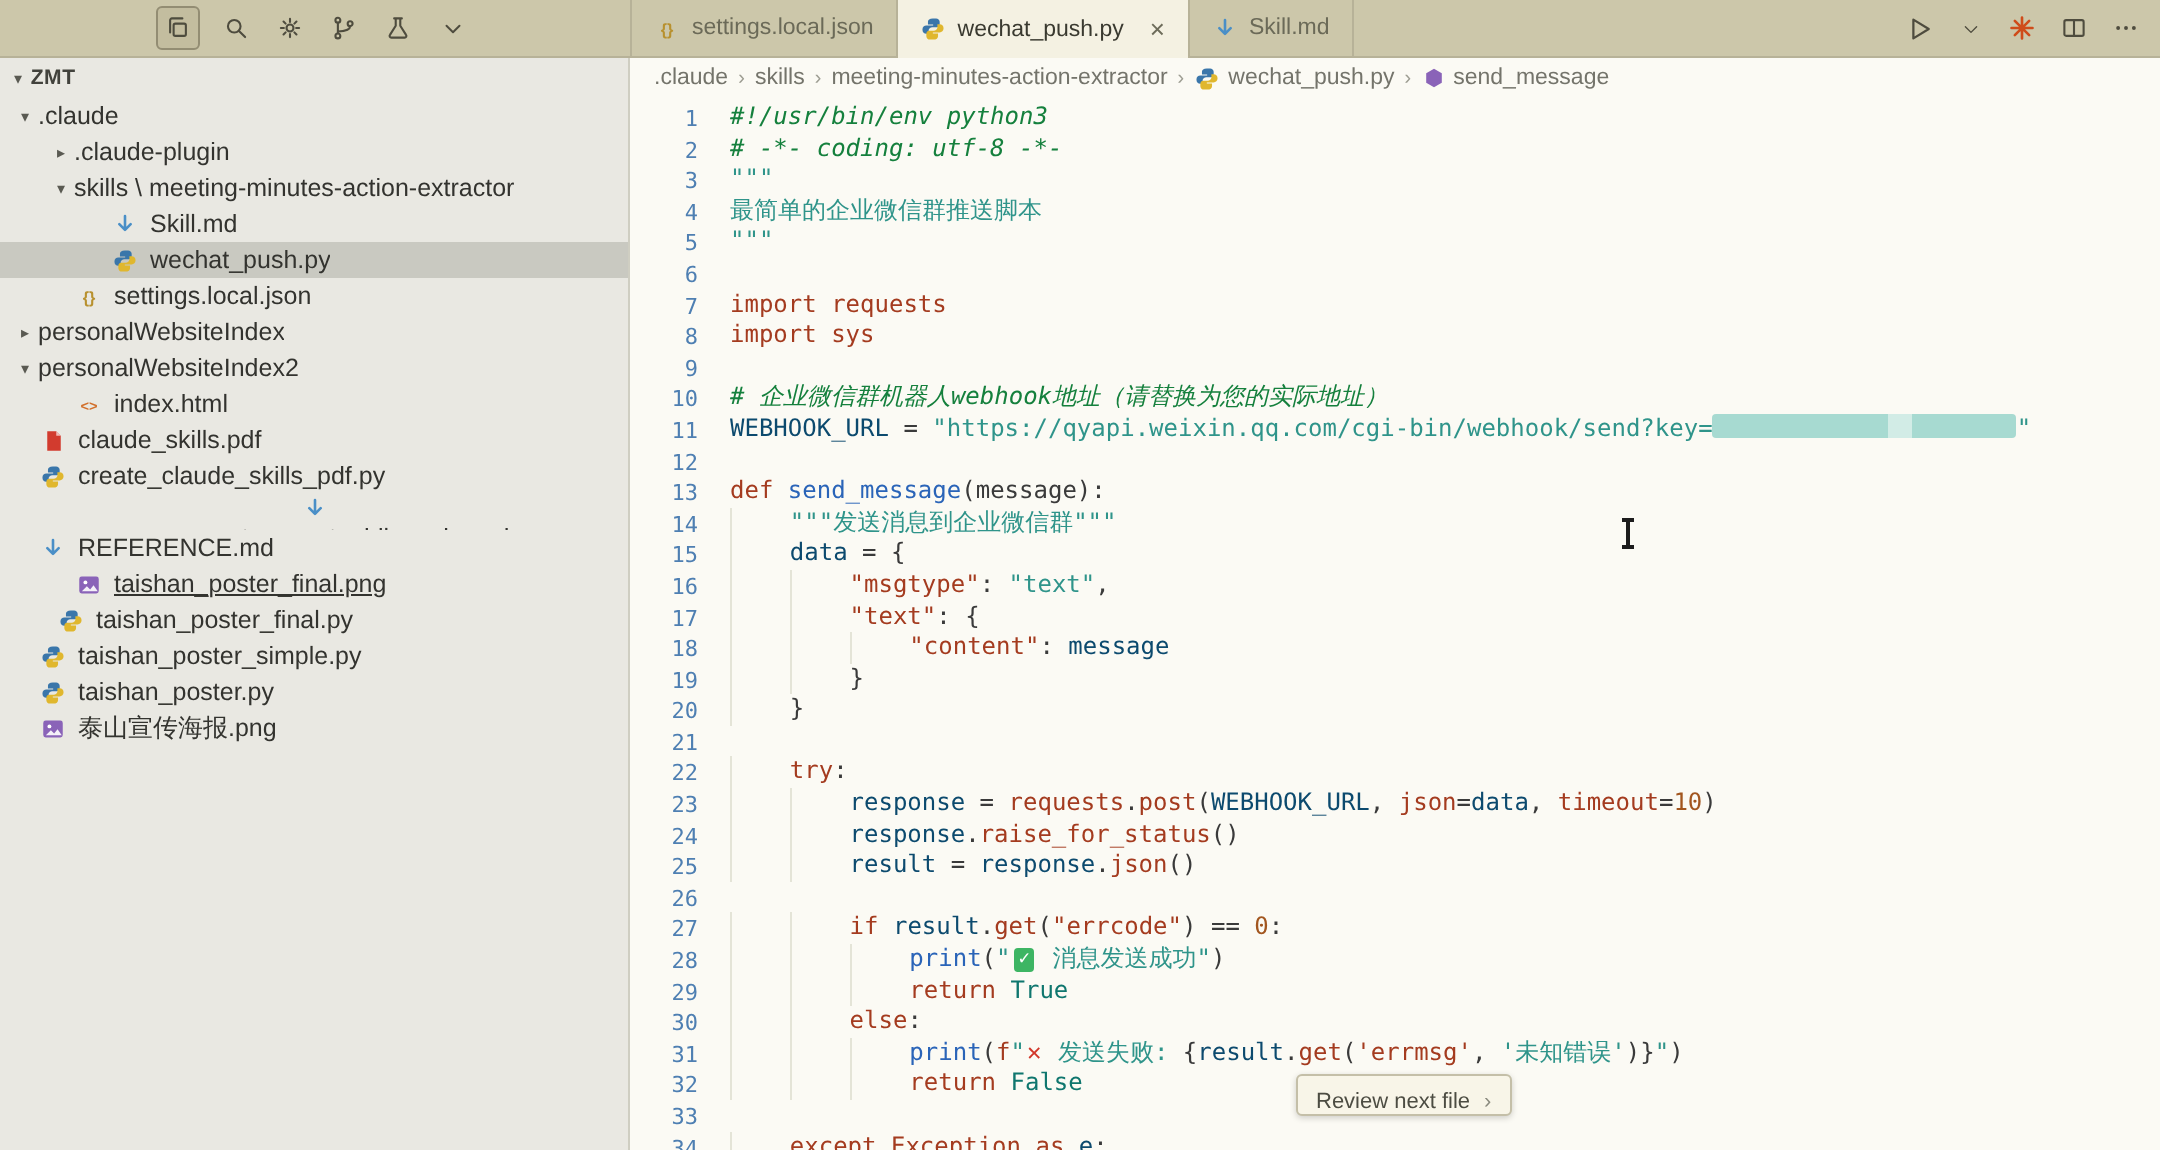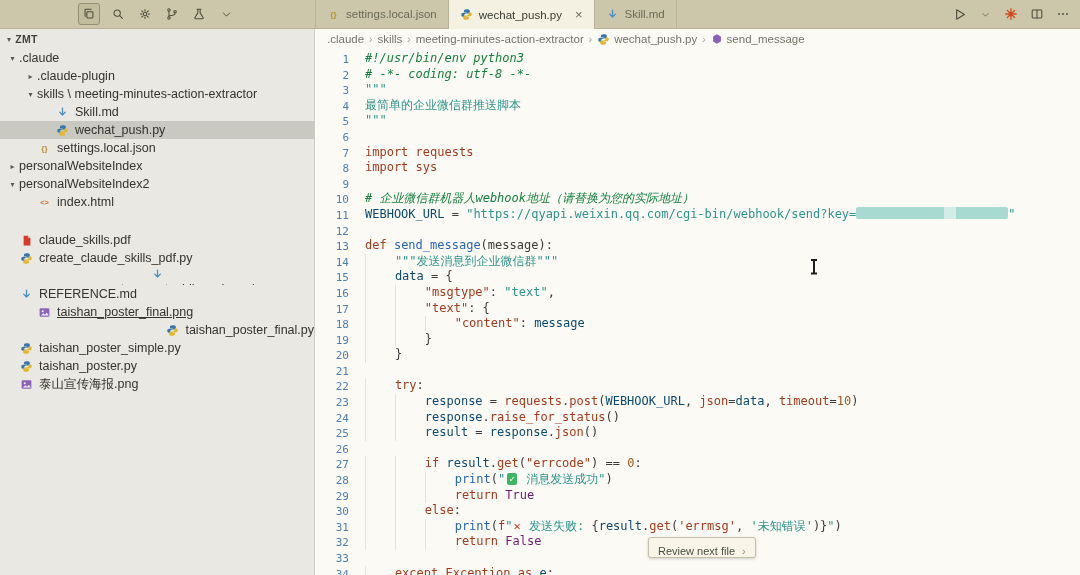--- a/index.html
+++ b/index.html
@@ -53,21 +53,21 @@
 
   .tk-pl{color:#3a3a3a}
   .tk-com{color:#15803d;font-style:italic}
   .tk-doc{color:#2f948a}
   .tk-str{color:#2f948a}
   .tk-kw{color:#a43b1f}
   .tk-mod{color:#a43b1f}
   .tk-key{color:#a43b1f}
   .tk-op{color:#3a3a3a}
   .tk-num{color:#a2561f}
-  .tk-const{color:#701a75}
+  .tk-const{color:#0f766e}
   .tk-var{color:#0c4a6e}
   .tk-fn{color:#2a64b8}
   .tk-echeck{display:inline-block;background:#3db563;color:#fff;border-radius:2px;font-size:9.5px;
              line-height:12px;padding:0 2px;margin:0 2px;vertical-align:1px;}
   .tk-ecross{color:#d2372a;font-weight:bold;margin:0 1px;}
   .tk-redact{display:inline-block;width:152px;height:12px;border-radius:2px;vertical-align:-1px;
              background:linear-gradient(90deg,#a7dad1 0,#a7dad1 88px,#d2ece6 88px,#d2ece6 100px,#a7dad1 100px);}
 
   
   .review{position:absolute;left:332px;top:508px;height:21px;display:flex;align-items:flex-end;gap:7px;
@@ -239,21 +239,21 @@
       </div>
       <div class="row" style="padding-left: 24px;">
         <span class="chevslot"></span>
         <span class="ic fic">
           <svg width="13" height="13" viewBox="0 0 16 16">
             <text x="8" y="11.5" text-anchor="middle" font-size="9" font-weight="bold" fill="#d2702c">&lt;&gt;</text>
           </svg>
         </span>
         <span class="rowlabel">index.html</span>
       </div>
-      <div class="row" style="padding-left: 6px; margin-top: 20px;">
+      <div class="row" style="padding-left: 6px;">
         <span class="chevslot"></span>
         <span class="ic fic">
           <svg width="12" height="13" viewBox="0 0 16 16">
             <path d="M3.5 1.5h6l3 3v10h-9z" fill="#d23b2e"></path>
             <path d="M9.5 1.5v3h3z" fill="#fff" opacity=".65"></path>
           </svg>
         </span>
         <span class="rowlabel">claude_skills.pdf</span>
       </div>
       <div class="row" style="padding-left: 6px;">
@@ -288,21 +288,21 @@
         <span class="chevslot"></span>
         <span class="ic fic">
           <svg width="13" height="13" viewBox="0 0 16 16">
             <rect x="2" y="2.8" width="12" height="10.4" rx="1.5" fill="#8a63b8"></rect>
             <circle cx="5.8" cy="6.4" r="1.2" fill="#fff"></circle>
             <path d="M3.6 11.8l3.1-3 2 2 2.1-2.6 2.6 3.6z" fill="#fff" opacity=".9"></path>
           </svg>
         </span>
         <span class="rowlabel">taishan_poster_final.png</span>
       </div>
-      <div class="row" style="padding-left: 15px; justify-content: flex-end;">
+      <div class="row" style="padding-left: 15px;">
         <span class="chevslot"></span>
         <span class="ic fic">
           <svg width="13" height="13" viewBox="0 0 16 16">
             <path fill="#3a76aa" d="M7.9 1.5c-2.1 0-3 .9-3 2.1v1.6h3.2v.7H3.9C2.6 5.9 1.5 6.8 1.5 8.4s1.1 2.5 2.4 2.5h1.4V9.1c0-1.3 1.1-2.2 2.3-2.2h2.7c1 0 1.8-.8 1.8-1.9V3.6c0-1.2-1-2.1-2.2-2.1z"></path>
             <path fill="#e0b72e" d="M8.1 14.5c2.1 0 3-.9 3-2.1v-1.6H7.9v-.7h4.2c1.3 0 2.4-.9 2.4-2.5s-1.1-2.5-2.4-2.5h-1.4v1.8c0 1.3-1.1 2.2-2.3 2.2H5.7c-1 0-1.8.8-1.8 1.9v1.4c0 1.2 1 2.1 2.2 2.1z"></path>
           </svg>
         </span>
         <span class="rowlabel">taishan_poster_final.py</span>
       </div>
       <div class="row" style="padding-left: 6px;">

